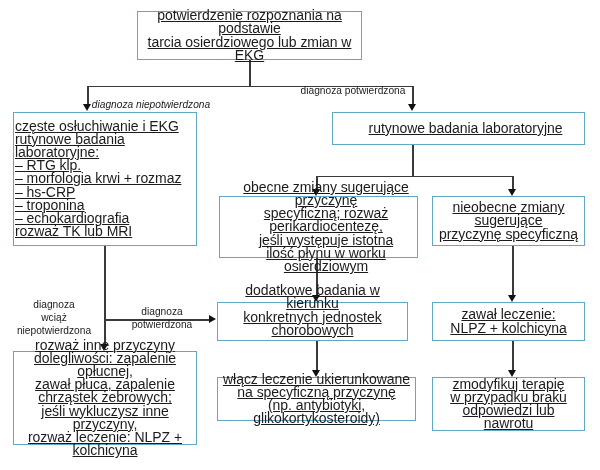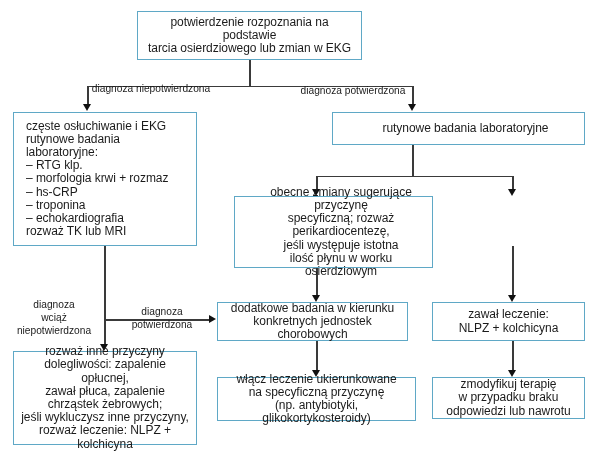--- a/index.html
+++ b/index.html
@@ -18,30 +18,31 @@
   .node {
     position: absolute;
     box-sizing: border-box;
     border: 1.6px solid #5fa8c6;
     background: #ffffff;
     display: flex;
     align-items: center;
     justify-content: center;
     text-align: center;
     color: #1b1b1b;
-    font-size: 12px;
+    font-size: 14px;
     line-height: 13.2px;
     letter-spacing: -0.05px;
     padding: 3px 5px;
+    text-decoration: underline;
   }
   .node .txt { white-space: pre-line; }
   .node.left-align {
     justify-content: flex-start;
     text-align: left;
-    padding-left: 12px;
+    padding-left: 1px;
   }
   .edge-label {
     position: absolute;
     color: #1b1b1b;
     font-size: 10.2px;
     line-height: 13px;
     text-align: center;
     white-space: pre-line;
     background: transparent;
   }
@@ -122,29 +123,33 @@
 – hs-CRP
 – troponina
 – echokardiografia
 rozważ TK lub MRI</span>
   </div>
 
   <div class="node" style="left:332px; top:112px; width:253px; height:33px;padding-left:19px;">
     <span class="txt">rutynowe badania laboratoryjne</span>
   </div>
 
-  <div class="node" style="left:234px; top:196px; width:199px; height:72px;padding-left:20px;">
+  <div class="node" style="left:219px; top:196px; width:199px; height:62px;padding-left:20px;">
     <span class="txt">obecne zmiany sugerujące przyczynę
 specyficzną; rozważ perikardiocentezę,
 jeśli występuje istotna
 ilość płynu w worku osierdziowym</span>
   </div>
 
+  <div class="node" style="left:432px; top:196px; width:153px; height:50px;">
+    <span class="txt">nieobecne zmiany sugerujące
+przyczynę specyficzną</span>
+  </div>
 
-  <div class="node" style="left:217px; top:302px; width:191px; height:39px;">
+  <div class="node" style="left:217px; top:302px; width:191px; height:39px;align-items:flex-end;">
     <span class="txt">dodatkowe badania w kierunku
 konkretnych jednostek chorobowych</span>
   </div>
 
   <div class="node" style="left:432px; top:302px; width:153px; height:39px;">
     <span class="txt">zawał leczenie:
 NLPZ + kolchicyna</span>
   </div>
 
   <div class="node" style="left:13px; top:351px; width:184px; height:94px;">
@@ -155,27 +160,27 @@
 jeśli wykluczysz inne przyczyny,
 rozważ leczenie: NLPZ + kolchicyna</span>
   </div>
 
   <div class="node" style="left:217px; top:377px; width:199px; height:44px;">
     <span class="txt">włącz leczenie ukierunkowane
 na specyficzną przyczynę
 (np. antybiotyki, glikokortykosteroidy)</span>
   </div>
 
-  <div class="node" style="left:432px; top:377px; width:153px; height:42px;">
+  <div class="node" style="left:432px; top:377px; width:153px; height:54px;">
     <span class="txt">zmodyfikuj terapię
 w przypadku braku
 odpowiedzi lub nawrotu</span>
   </div>
 
-  <div class="edge-label" style="left:85px; top:69px; width:132px;">
+  <div class="edge-label" style="left:85px; top:85px; width:132px;font-style:italic;">
     <span>diagnoza niepotwierdzona</span>
   </div>
 
   <div class="edge-label" style="left:291px; top:71px; width:124px;">
     <span>diagnoza potwierdzona</span>
   </div>
 
   <div class="edge-label" style="left:10px; top:285px; width:88px;">
     <span>diagnoza
 wciąż

